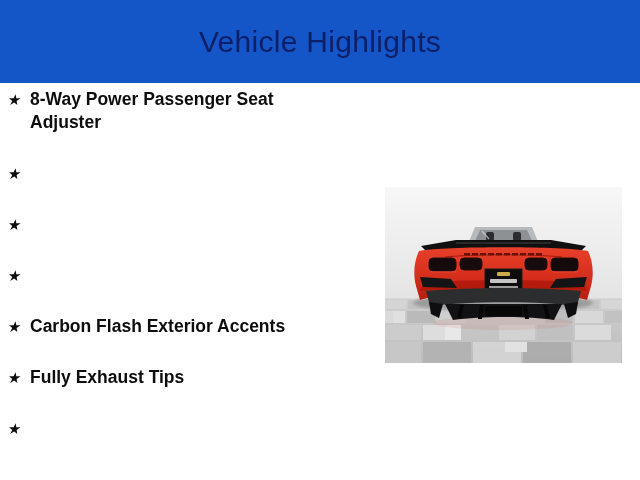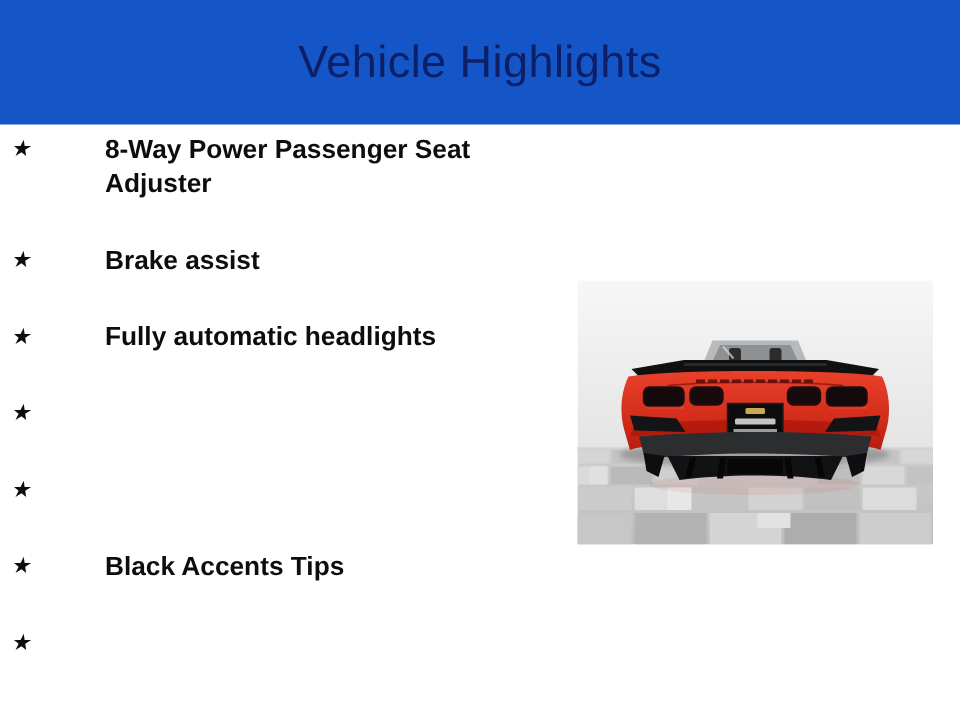--- a/index.html
+++ b/index.html
@@ -22,55 +22,54 @@
   }
   ul.highlights li{
     display:flex;align-items:flex-start;
     margin:0 0 28px 0;
     color:#0d0d0d;font-weight:bold;font-size:17.5px;line-height:23px;
   }
   ul.highlights .star{
     flex:0 0 22px;font-size:15px;line-height:23px;
     transform:skewX(-10deg);color:#0d0d0d;font-weight:400;
   }
-  ul.highlights .item-text{display:block;max-width:285px;margin-left:40px;}
+  ul.highlights .item-text{display:block;max-width:285px;}
   .photo{
     position:absolute;left:385px;top:187px;width:237px;height:176px;
   }
   .photo svg{display:block;width:100%;height:100%;}
 </style>
 </head>
 <body>
 
 <div class="header">
   <div class="title">Vehicle Highlights</div>
 </div>
 
 <ul class="highlights">
     <li>
       <span class="star">★</span>
       <span class="item-text">8-Way Power Passenger Seat Adjuster</span>
     </li>
     <li>
       <span class="star">★</span>
-      <span class="item-text">Brake assist</span>
-    </li>
-    <li>
-      <span class="star">★</span>
-      <span class="item-text">Fully automatic headlights</span>
-    </li>
-    <li>
-      <span class="star">★</span>
-    </li>
-    <li>
-      <span class="star">★</span>
-    </li>
-    <li>
-      <span class="star">★</span>
-      <span class="item-text">Black Accents Tips</span>
+    </li>
+    <li>
+      <span class="star">★</span>
+    </li>
+    <li>
+      <span class="star">★</span>
+    </li>
+    <li>
+      <span class="star">★</span>
+      <span class="item-text">Carbon Flash Exterior Accents</span>
+    </li>
+    <li>
+      <span class="star">★</span>
+      <span class="item-text">Fully Exhaust Tips</span>
     </li>
     <li>
       <span class="star">★</span>
     </li>
   </ul>
 
 <div class="photo">
   <svg viewBox="0 0 237 176" xmlns="http://www.w3.org/2000/svg">
     <defs>
       <linearGradient id="wallGrad" x1="0" y1="0" x2="0" y2="1">

